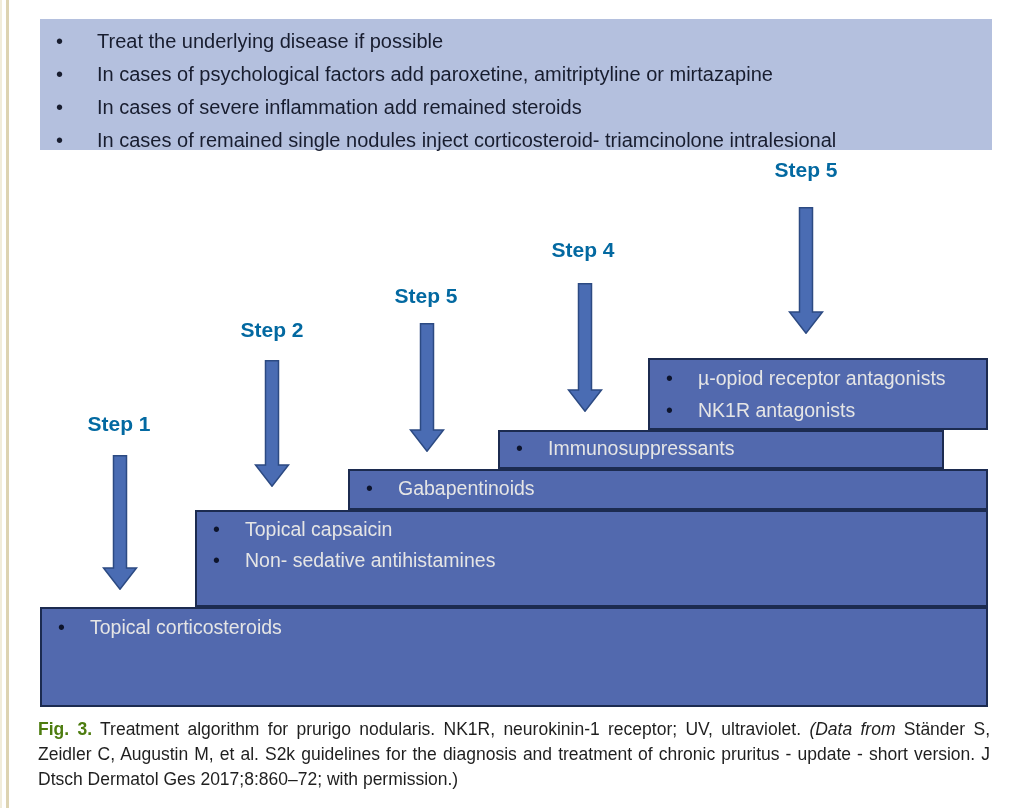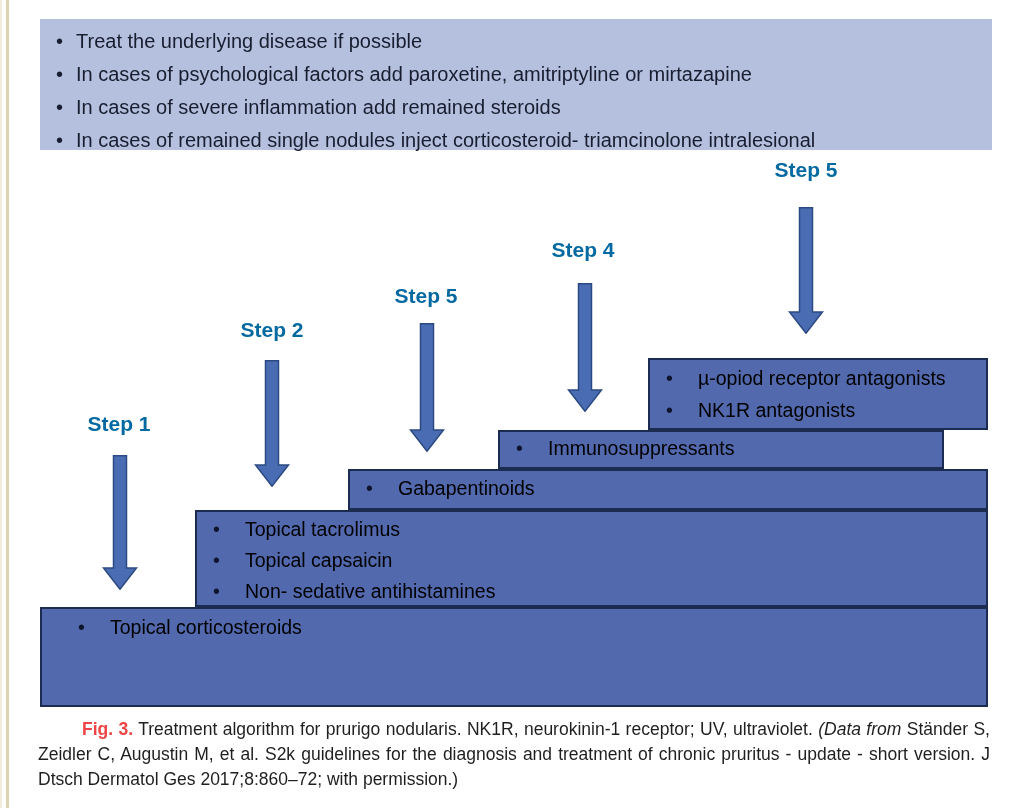--- a/index.html
+++ b/index.html
@@ -6,30 +6,30 @@
   body{
     width:1024px;height:808px;position:relative;background:#ffffff;
     font-family:"Liberation Sans", sans-serif;overflow:hidden;
   }
   .edge-line-outer{position:absolute;left:0;top:0;width:2px;height:808px;background:#f1ecda;}
   .edge-line-inner{position:absolute;left:6px;top:0;width:3px;height:808px;background:#ddd3b2;}
 
   
   .top-box{position:absolute;left:40px;top:19px;width:952px;height:131px;background:#b4c0de;}
   .top-box ul{list-style:none;margin:0;padding:6px 0 0 0;}
-  .top-box li{position:relative;padding-left:36px;font-size:20px;line-height:33px;color:#181d2f;}
+  .top-box li{position:relative;padding-left:57px;font-size:20px;line-height:33px;color:#181d2f;}
   .top-box li::before{content:"\2022";position:absolute;left:16px;color:#181d2f;}
 
   
   .sbox{position:absolute;background:#5269ae;border:2px solid #1c2b50;box-sizing:border-box;}
   .sbox ul{list-style:none;margin:0;padding:0;}
-  .sbox li{position:relative;padding-left:48px;font-size:19.5px;line-height:31px;color:#000000;font-weight:500;}
+  .sbox li{position:relative;padding-left:48px;font-size:19.5px;line-height:31px;color:#e5e5e5;font-weight:500;}
   .sbox li::before{content:"\2022";position:absolute;left:16px;color:#0d142c;}
   #sbox1{left:40px;top:607px;width:948px;height:100px;}
-  #sbox1 ul{padding-top:3px;padding-left:20px;}
+  #sbox1 ul{padding-top:3px;}
   #sbox2{left:195px;top:510px;width:793px;height:97px;}
   #sbox2 ul{padding-top:2px;}
   #sbox3{left:348px;top:469px;width:640px;height:41px;}
   #sbox3 li{line-height:35px;}
   #sbox4{left:498px;top:430px;width:446px;height:39px;}
   #sbox4 li{line-height:33px;}
   #sbox5{left:648px;top:358px;width:340px;height:72px;}
   #sbox5 ul{padding-top:2px;}
   #sbox5 li{line-height:32px;}
 
@@ -46,21 +46,21 @@
   #arrow1{left:102px;top:455px;}
   #arrow2{left:254px;top:360px;}
   #arrow3{left:409px;top:323px;}
   #arrow4{left:567px;top:283px;}
   #arrow5{left:788px;top:207px;}
   .step-arrow svg{display:block;}
   .arrow-shape{fill:#4a6cb3;stroke:#2c4a82;stroke-width:1.5;stroke-linejoin:miter;}
 
   
   .caption{position:absolute;left:38px;top:717px;width:952px;font-size:17.5px;line-height:25px;color:#1f1f1f;text-align:justify;}
-  .caption .fig-label{font-weight:bold;color:#ef4444;margin-left:44px;}
+  .caption .fig-label{font-weight:bold;color:#4d7c0f;}
   .caption .italic-part{font-style:italic;}
 </style>
 </head>
 <body>
 
 <div class="edge-line-outer"></div>
 <div class="edge-line-inner"></div>
 
 <div class="top-box">
   <ul>
@@ -114,21 +114,20 @@
     <li>Immunosuppressants</li>
   </ul>
 </div>
 <div class="sbox" id="sbox3">
   <ul>
     <li>Gabapentinoids</li>
   </ul>
 </div>
 <div class="sbox" id="sbox2">
   <ul>
-    <li>Topical tacrolimus</li>
     <li>Topical capsaicin</li>
     <li>Non- sedative antihistamines</li>
   </ul>
 </div>
 <div class="sbox" id="sbox1">
   <ul>
     <li>Topical corticosteroids</li>
   </ul>
 </div>
 

